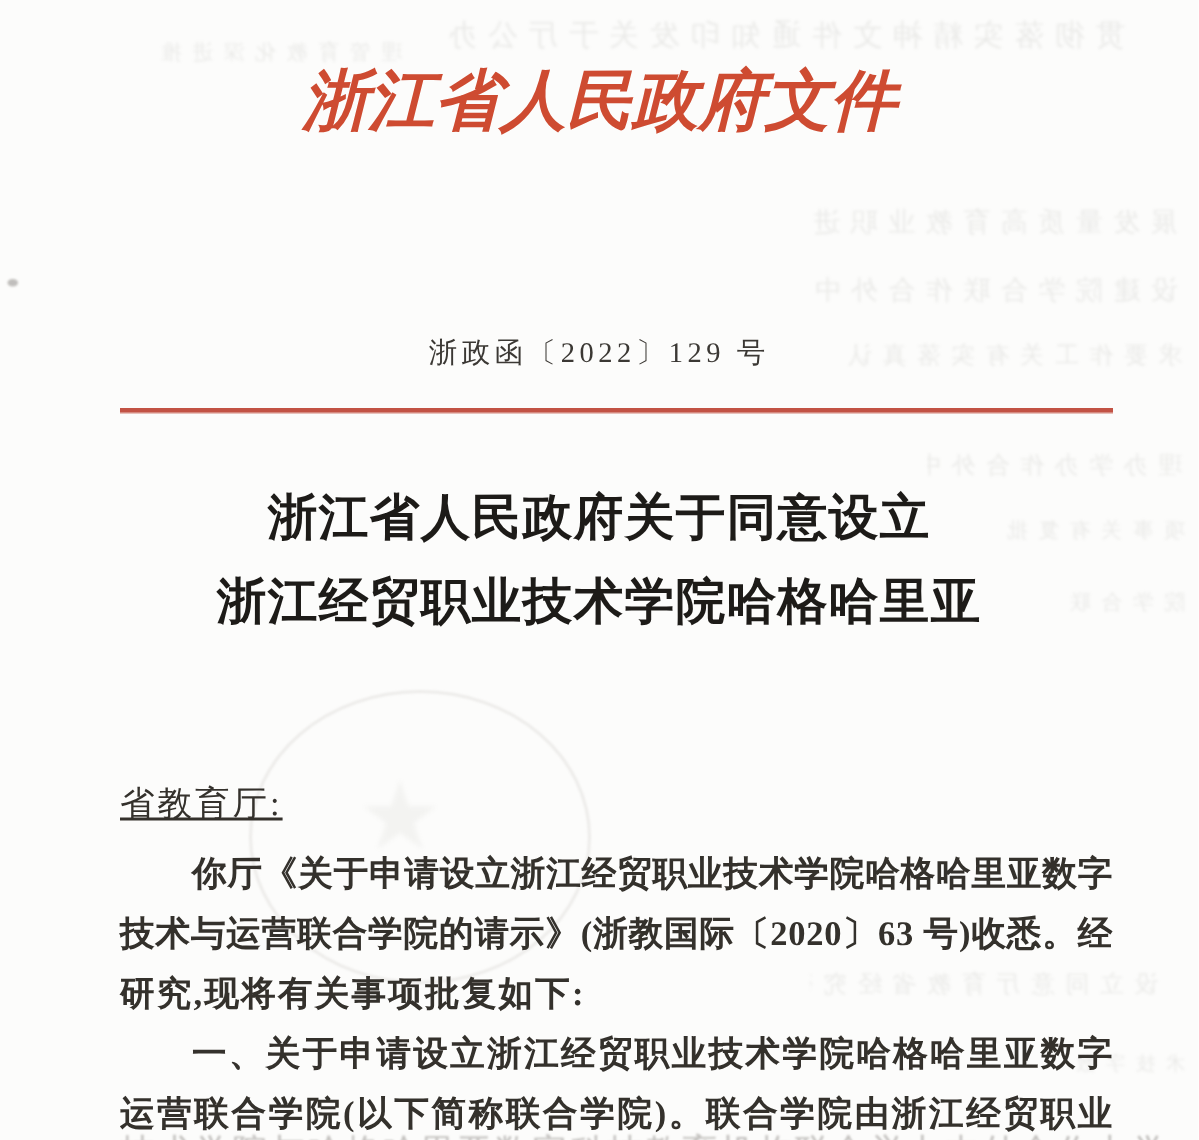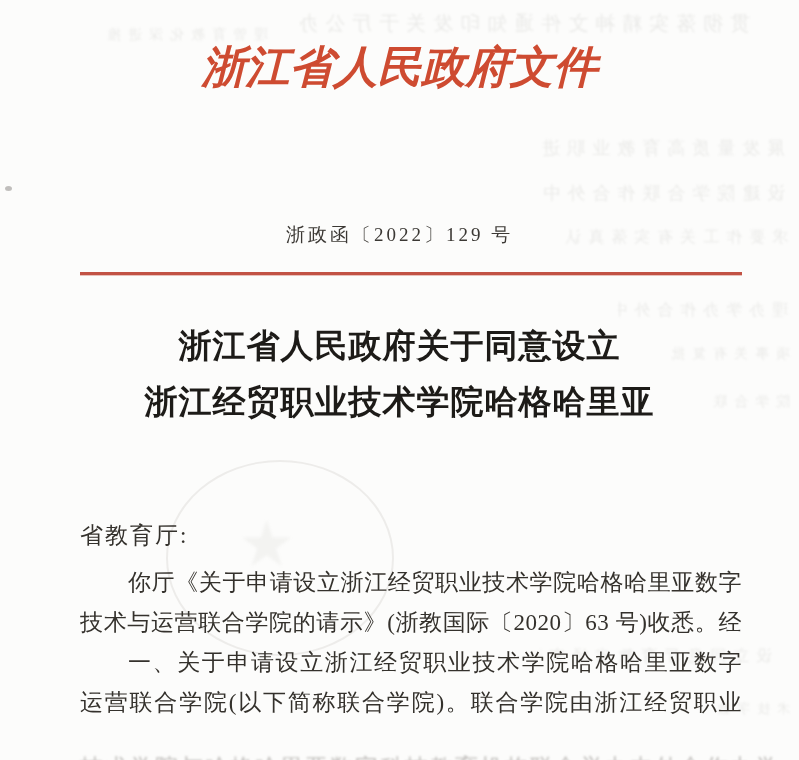--- a/index.html
+++ b/index.html
@@ -125,24 +125,26 @@
     left: 80px;
     width: 662px;
     top: 516px;
     color: var(--ink, #34312c);
     font-size: 23px;
     line-height: 40px;
   }
   .salutation {
     letter-spacing: 2px;
     margin-bottom: 7px;
+    text-decoration: underline;
   }
   .body-line {
     letter-spacing: 1.5px;
     white-space: nowrap;
+    font-weight: bold;
   }
   .body-line.justify {
     text-align: justify;
     text-align-last: justify;
     text-justify: inter-character;
     letter-spacing: 0.5px;
     white-space: normal;
   }
   .body-line.indent { padding-left: 48px; }
 </style>
@@ -178,19 +180,20 @@
 
   <div class="doc-title">
     <div>浙江省人民政府关于同意设立</div>
     <div>浙江经贸职业技术学院哈格哈里亚</div>
   </div>
 
   <div class="body-block">
     <div class="salutation">省教育厅:</div>
     <div class="body-line justify indent">你厅《关于申请设立浙江经贸职业技术学院哈格哈里亚数字</div>
     <div class="body-line justify">技术与运营联合学院的请示》(浙教国际〔2020〕63 号)收悉。经</div>
+    <div class="body-line">研究,现将有关事项批复如下:</div>
     <div class="body-line justify indent">一、关于申请设立浙江经贸职业技术学院哈格哈里亚数字</div>
     <div class="body-line justify">运营联合学院(以下简称联合学院)。联合学院由浙江经贸职业</div>
   </div>
 
   <div class="bottom-clip-line">技术学院与哈格哈里亚数字科技教育机构联合举办中外合作办学</div>
 
 </div>
 
 </body></html>

